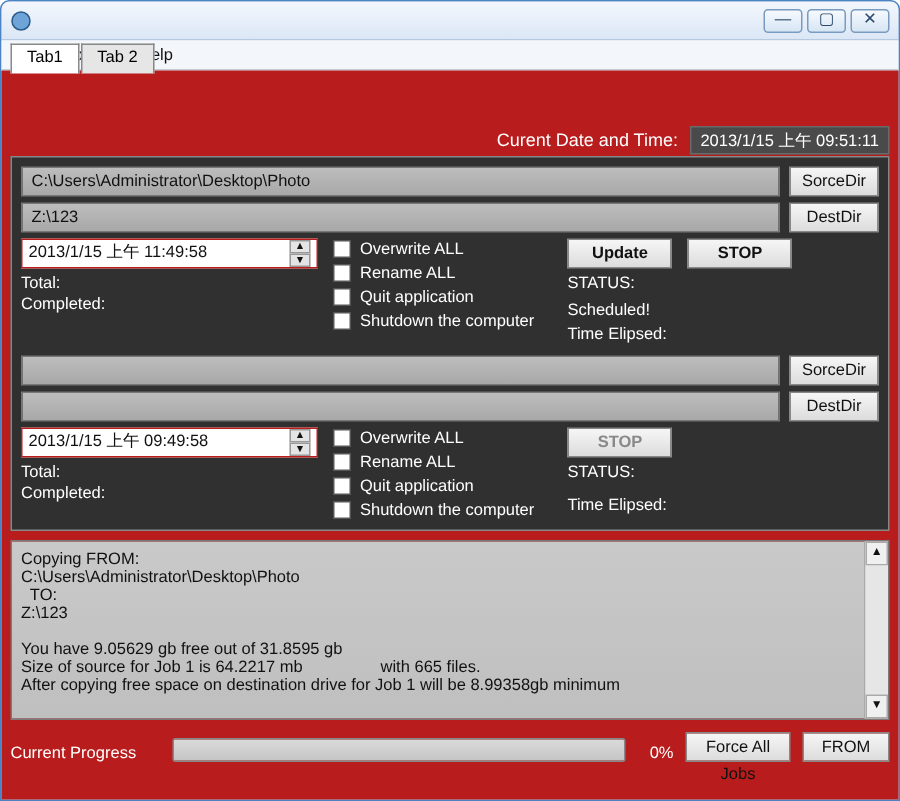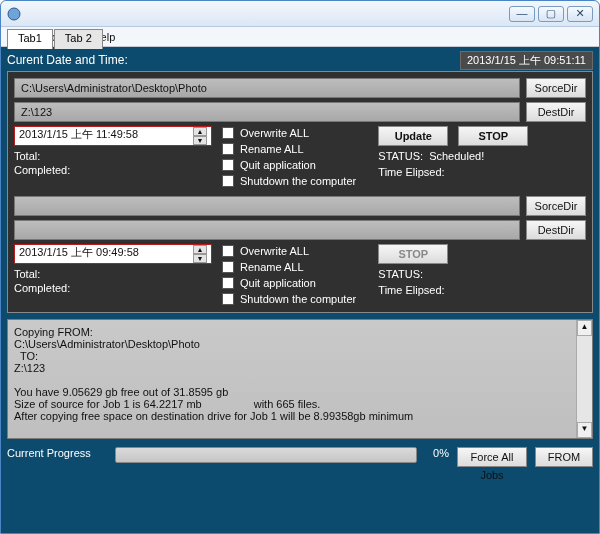--- a/index.html
+++ b/index.html
@@ -4,22 +4,22 @@
 <style>
   * { box-sizing: border-box; margin: 0; padding: 0; font-family: "Segoe UI", Tahoma, sans-serif; font-size: 11px; }
   body { background: #fff; width: 600px; height: 534px; overflow: hidden; }
   .window { width: 600px; height: 534px; border: 1px solid #4a84c4; border-radius: 6px 6px 0 0; background: #e9eff7; display: flex; flex-direction: column; }
   .titlebar { height: 26px; background: linear-gradient(#f3f7fc,#dbe7f6); display: flex; align-items: center; padding: 0 6px; border-bottom: 1px solid #b5c9e1; border-radius: 6px 6px 0 0; }
   .titlebar .sysicon { width: 14px; height: 14px; margin-right: 6px; display: inline-block; }
   .titlebar .title { color: #14375b; font-size: 12px; }
   .winbtns { margin-left: auto; display: flex; gap: 3px; }
   .wbtn { width: 26px; height: 16px; border: 1px solid #7a9bc0; border-radius: 3px; background: linear-gradient(#f6fafe,#d7e5f4); display: flex; align-items: center; justify-content: center; color: #2b4a6d; font-size: 11px; line-height: 1; cursor: default; }
   .menubar { height: 20px; background: #f3f6fa; display: flex; align-items: center; gap: 14px; padding: 0 8px; border-bottom: 1px solid #c3cad3; font-size: 12px; color: #111; }
-  .content { flex: 1; background: #0c4a6e; padding: 4px 6px 8px 6px; color: #fff; display: flex; flex-direction: column; }
-  .datetimerow { display: flex; align-items: center; justify-content: space-between; gap: 8px; height: 22px; }
+  .content { flex: 1; background: #b91c1c; padding: 4px 6px 8px 6px; color: #fff; display: flex; flex-direction: column; }
+  .datetimerow { display: flex; align-items: center; justify-content: flex-end; gap: 8px; height: 22px; margin-top: 33px; }
   .datetimerow .dtval { background: #4a4a4a; border: 1px solid #6a6a6a; padding: 1px 6px; color: #fff; }
   .dtlabel { font-size: 12px; }
   .tabstrip { display: flex; height: 20px; margin-top: -22px; }
   .tab { padding: 2px 10px; border: 1px solid #888; background: #e6e6e6; color: #000; margin-right: 1px; border-bottom: none; }
   .tab.active { background: #fff; }
   .jobarea { border: 1px solid #888; background: #303030; padding: 6px 6px; display: flex; flex-direction: column; gap: 4px; }
 
   .row { display: flex; align-items: center; gap: 6px; }
   .pathfield { flex: 1; height: 20px; background: linear-gradient(#bdbdbd,#a8a8a8); border: 1px solid #777; color: #111; padding: 0 6px; display: flex; align-items: center; }
   .btn { width: 60px; height: 20px; background: linear-gradient(#f6f6f6,#dcdcdc); border: 1px solid #888; color: #111; text-align: center; line-height: 18px; cursor: default; }
@@ -28,29 +28,29 @@
   .btn.disabled { color: #888; }
   .schedrow { display: flex; align-items: flex-start; gap: 8px; }
   .spinner { width: 198px; height: 20px; background: #fff; border: 1px solid #b91c1c; color: #111; display: flex; align-items: flex-start; padding: 0 4px; position: relative; }
   .spinner .spinbtns { margin-left: auto; width: 14px; height: 18px; display: flex; flex-direction: column; }
   .spinbtn { flex: 1; background: #e4e4e4; border: 1px solid #999; font-size: 7px; text-align: center; line-height: 7px; }
   .chkcol { display: flex; flex-direction: column; gap: 2px; margin-left: 2px; width: 150px; }
   .chk { display: flex; align-items: center; gap: 6px; color: #fff; height: 14px; }
   .cbox { width: 12px; height: 12px; background: #fff; border: 1px solid #555; display: inline-block; }
   .rightcol { margin-left: auto; width: 210px; display: flex; flex-direction: column; gap: 4px; }
   .btnpair { display: flex; gap: 10px; justify-content: flex-start; font-weight: bold; }
-  .statusline { color: #fff; display: flex; gap: 6px; }
+  .statusline { color: #fff; display: flex; gap: 6px; flex-direction: column; }
   .smalllabels { display: flex; flex-direction: column; gap: 2px; color: #fff; width: 198px; margin-top: 4px; }
 
   .logarea { margin-top: 6px; background: linear-gradient(#c9c9c9,#bfbfbf); border: 1px solid #7a7a7a; color: #111; padding: 6px 8px 6px 6px; height: 120px; position: relative; white-space: pre; overflow: hidden; }
   .vscroll { position: absolute; right: 0; top: 0; bottom: 0; width: 16px; background: #e6e6e6; border-left: 1px solid #aaa; display: flex; flex-direction: column; }
   .vbtn { height: 16px; background: #f0f0f0; border: 1px solid #aaa; font-size: 8px; text-align: center; line-height: 12px; }
   .vtrack { flex: 1; background: #e6e6e6; }
 
-  .footer { display: flex; align-items: flex-start; gap: 8px; margin-top: 8px; }
+  .footer { display: flex; align-items: flex-end; gap: 8px; margin-top: 8px; }
   .progresstrack { flex: 1; height: 16px; background: linear-gradient(#dadada,#c5c5c5); border: 1px solid #888; border-radius: 2px; }
   .pctlabel { color: #fff; width: 24px; text-align: right; }
   .footlabel { color: #fff; width: 100px; }
 </style>
 </head>
 <body>
 
 <div class="window">
   <div class="titlebar">
     <span class="sysicon">

